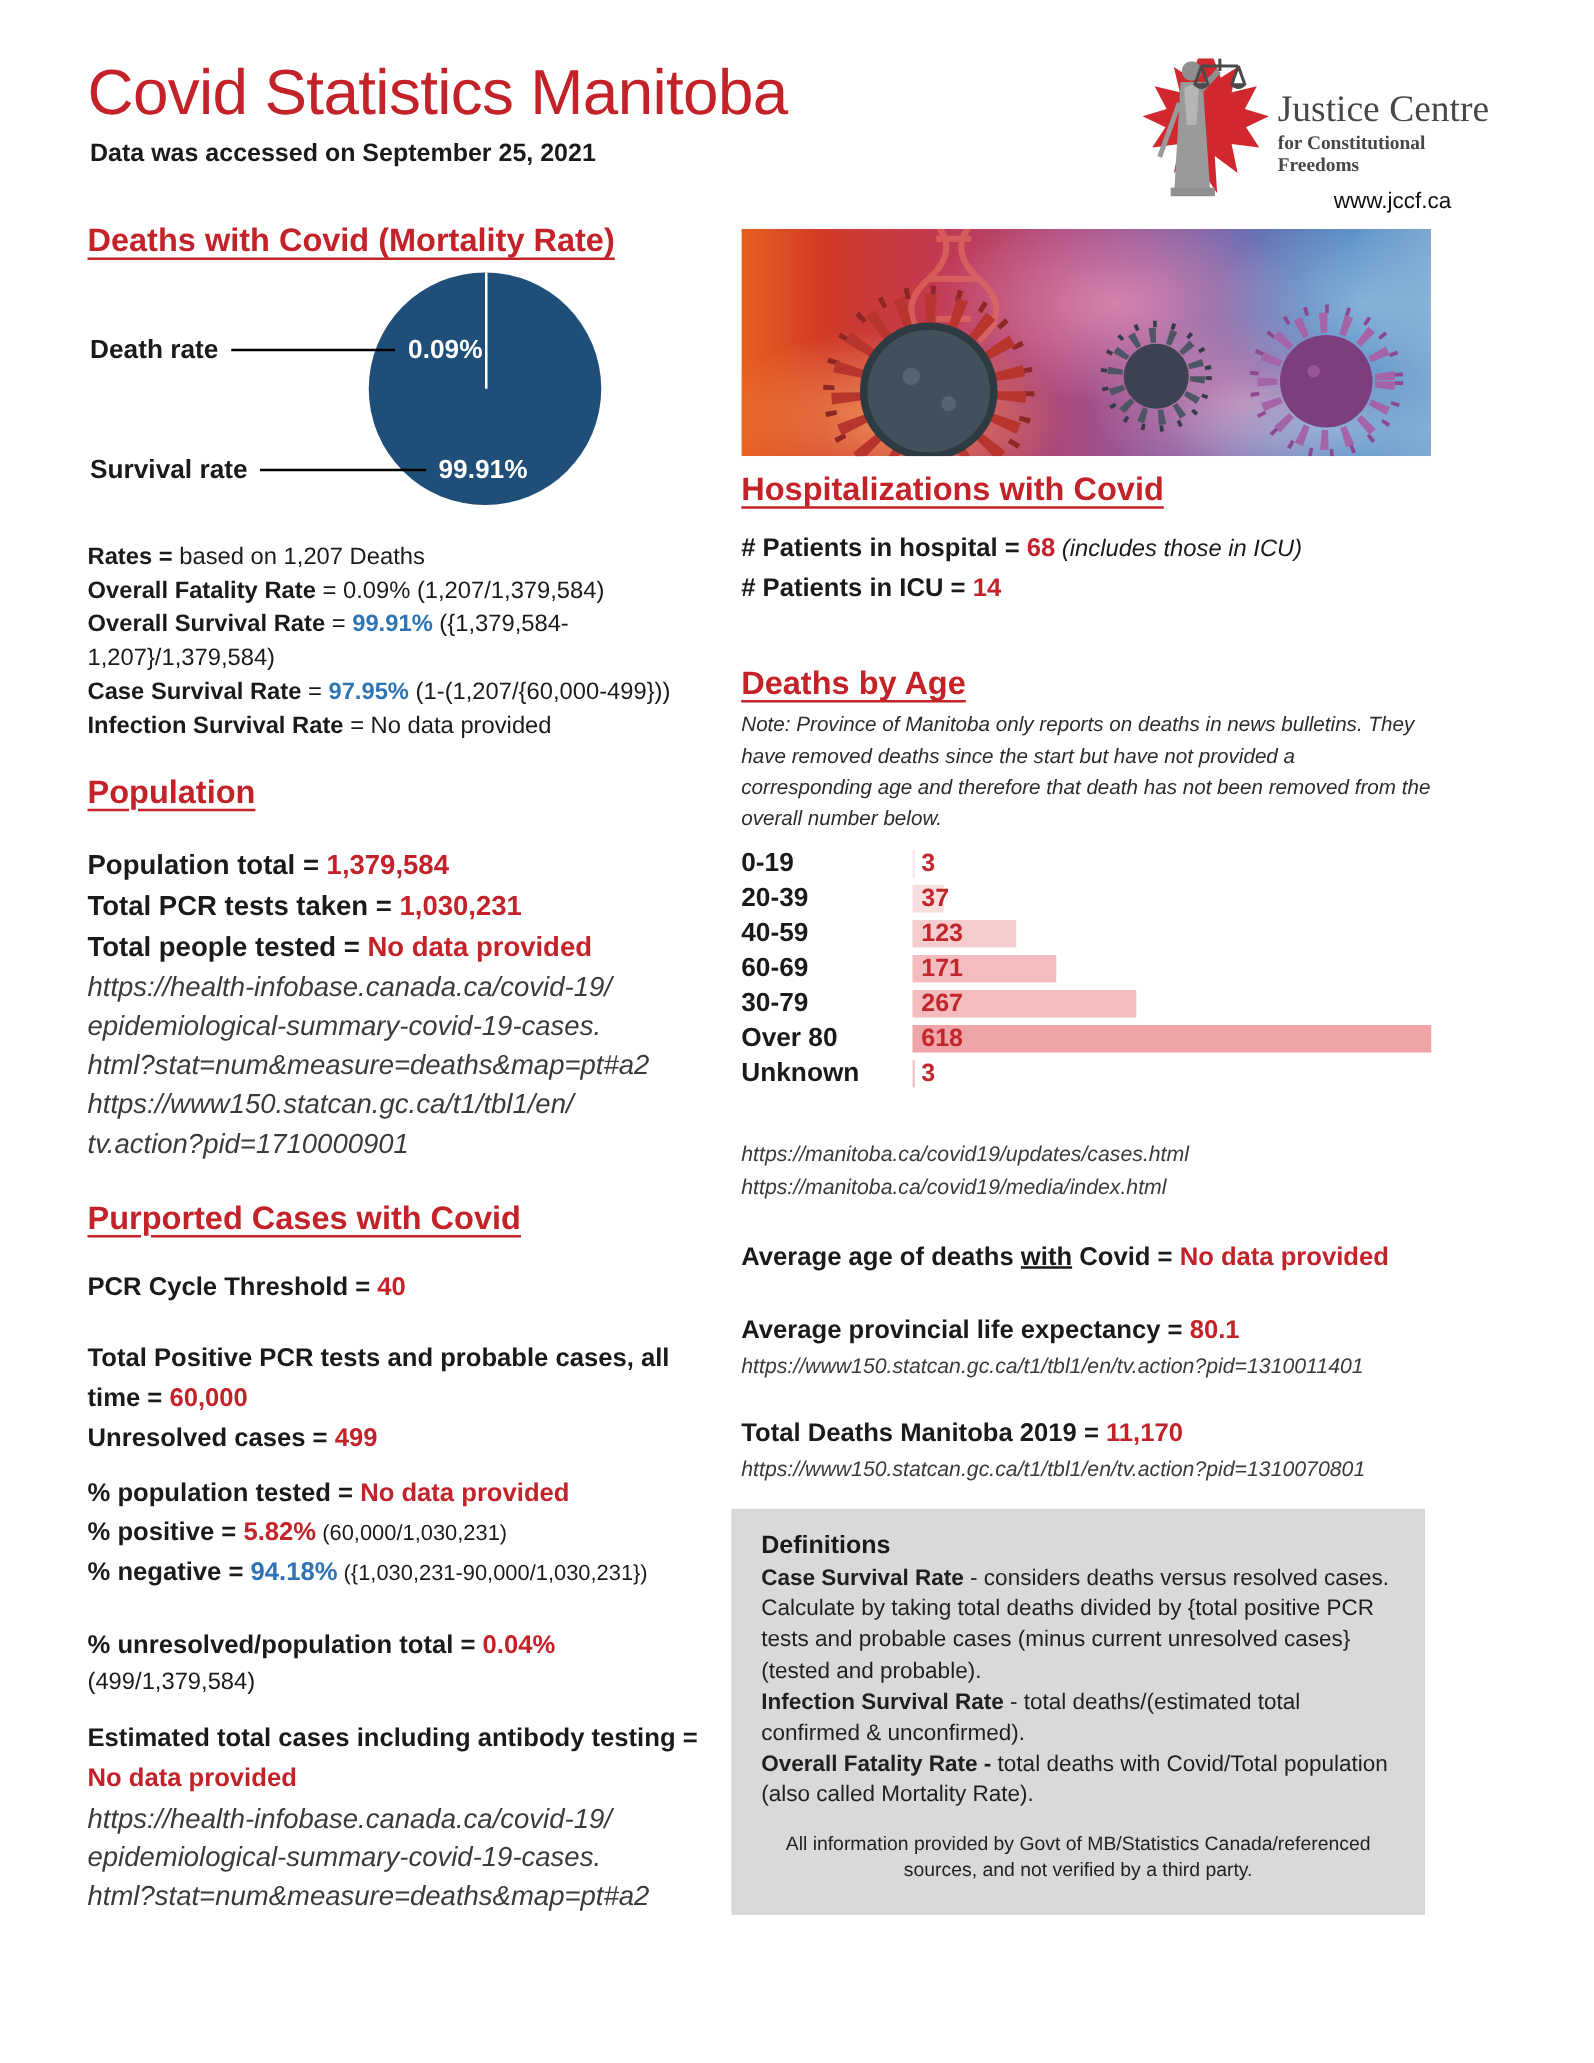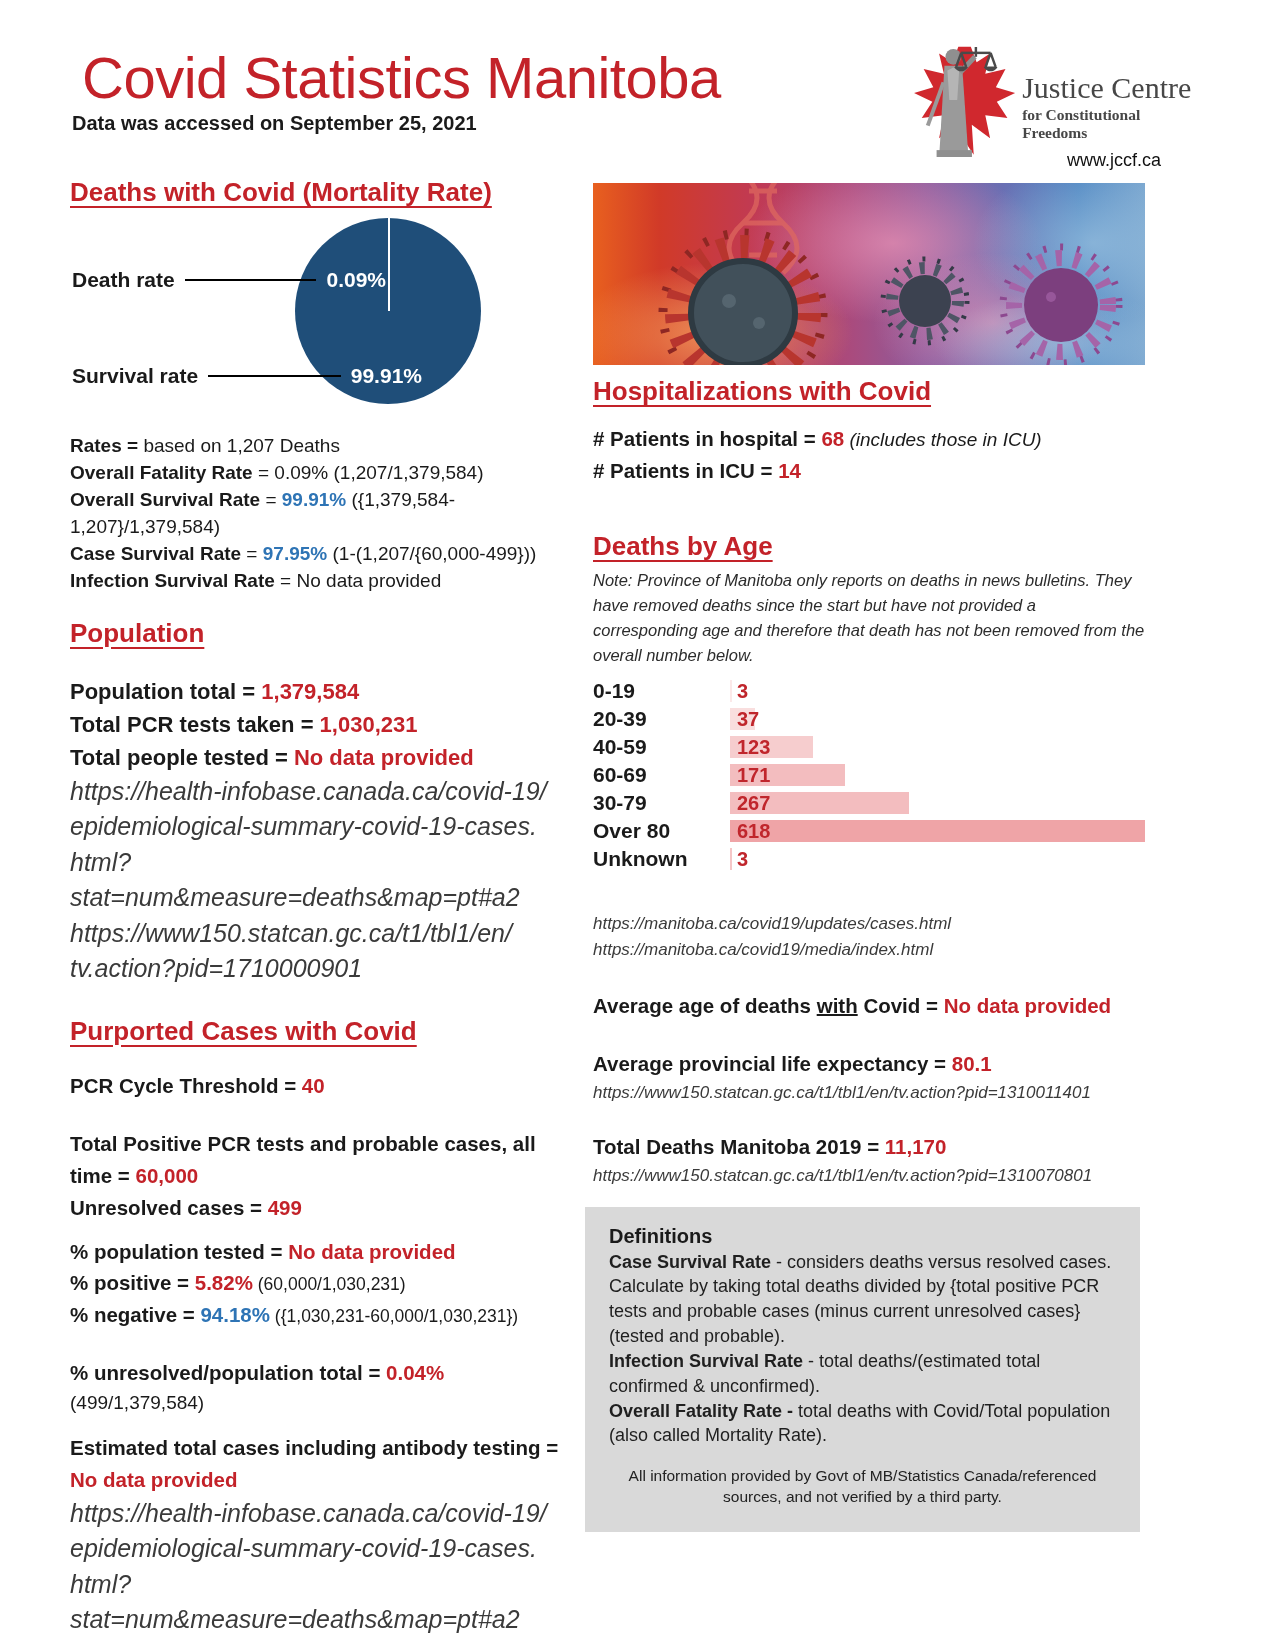--- a/index.html
+++ b/index.html
@@ -6,21 +6,21 @@
     --accent-red:#c32229; --blue:#2e74b5; --pie-blue:#1f4e79;
     --def-bg:#d9d9d9; --ink:#1a1a1a; --url-ink:#3a3a3a;
   }
   *{box-sizing:border-box; margin:0; padding:0;}
   html,body{background:#fff;}
   body{
     width:1275px; height:1650px; position:relative; overflow:hidden;
     font-family:"Liberation Sans", sans-serif; color:var(--ink);
   }
   
-  .hdr-title{position:absolute; left:82px; top:44px; font-size:58px; letter-spacing:-.5px;
+  .hdr-title{position:absolute; left:70px; top:44px; font-size:51px; letter-spacing:-.5px;
     color:var(--accent-red); font-weight:400; white-space:nowrap;}
   .hdr-sub{position:absolute; left:72px; top:112px; font-size:20px; font-weight:700;}
   .logo{position:absolute; left:914px; top:40px; width:292px; display:flex; align-items:flex-start;}
   .logo-text{margin-left:6px; margin-top:32px; text-align:left;}
   .logo-name{font-family:"Liberation Serif", serif; font-size:30px; color:#474747; line-height:1.05;}
   .logo-tag{font-family:"Liberation Serif", serif; font-size:15.5px; font-weight:700; color:#474747; margin-top:2px;}
   .logo-web{font-size:18px; color:#111; margin-top:8px; text-align:center;}
   
   .col-left{position:absolute; left:70px; top:178px; width:508px;}
   .col-right{position:absolute; left:593px; top:183px; width:552px;}
@@ -39,21 +39,21 @@
   .callout.death{left:2px; top:54px; width:314px;}
   .callout.survival{left:2px; top:150px; width:350px;}
   
   .rates{font-size:19px; line-height:1.42;}
   .rates b{font-weight:700;}
   .blue{color:var(--blue); font-weight:700;}
   .red{color:var(--accent-red); font-weight:700;}
   .stat22{font-size:22px; font-weight:700; line-height:1.5;}
   .stat{font-size:20.5px; font-weight:700; line-height:1.55;}
   .formula{font-weight:400; font-size:17.5px;}
-  .urls{font-size:25px; font-style:italic; line-height:1.42; color:var(--url-ink); font-weight:400;}
+  .urls{font-size:22px; font-style:italic; line-height:1.42; color:var(--url-ink); font-weight:400;}
   .urls-sm{font-size:17px; font-style:italic; line-height:1.5; color:var(--url-ink);}
   .plain{font-size:19px; font-weight:400; line-height:1.45;}
   .mt46{margin-top:46px;} .mt38{margin-top:38px;} .mt30{margin-top:30px;}
   .mt28{margin-top:28px;} .mt26{margin-top:26px;} .mt24{margin-top:24px;} .mt16{margin-top:16px;} .mt12{margin-top:12px;}
   
   .banner{width:552px; height:182px; overflow:hidden;}
   
   .hosp-note{font-weight:400; font-style:italic; font-size:19px;}
   
   .note{font-size:16.5px; font-style:italic; line-height:1.5; color:#2c2c2c; margin-top:2px;}
@@ -153,21 +153,21 @@
 
   <div class="h2 mt30">Purported Cases with Covid</div>
 
   <div class="stat mt24"><span>PCR Cycle Threshold = </span><span class="red">40</span></div>
 
   <div class="stat mt26"><span>Total Positive PCR tests and probable cases, all time = </span><span class="red">60,000</span></div>
   <div class="stat"><span>Unresolved cases = </span><span class="red">499</span></div>
 
   <div class="stat mt12"><span>% population tested = </span><span class="red"> No data provided</span></div>
   <div class="stat"><span>% positive = </span><span class="red">5.82%</span><span class="formula">  (60,000/1,030,231)</span></div>
-  <div class="stat"><span>% negative = </span><span class="blue">94.18%</span><span class="formula">  ({1,030,231-60,000/1,030,231})</span></div>
+  <div class="stat"><span>% negative = </span><span class="blue">94.18%</span><span class="formula">  ({1,030,231-90,000/1,030,231})</span></div>
 
   <div class="stat mt26"><span>% unresolved/population total = </span><span class="red">0.04%</span></div>
   <div class="plain">(499/1,379,584)</div>
 
   <div class="stat mt16">
     <span>Estimated total cases including antibody testing =</span><br>
     <span class="red">No data provided</span>
   </div>
 
   <div class="urls">

